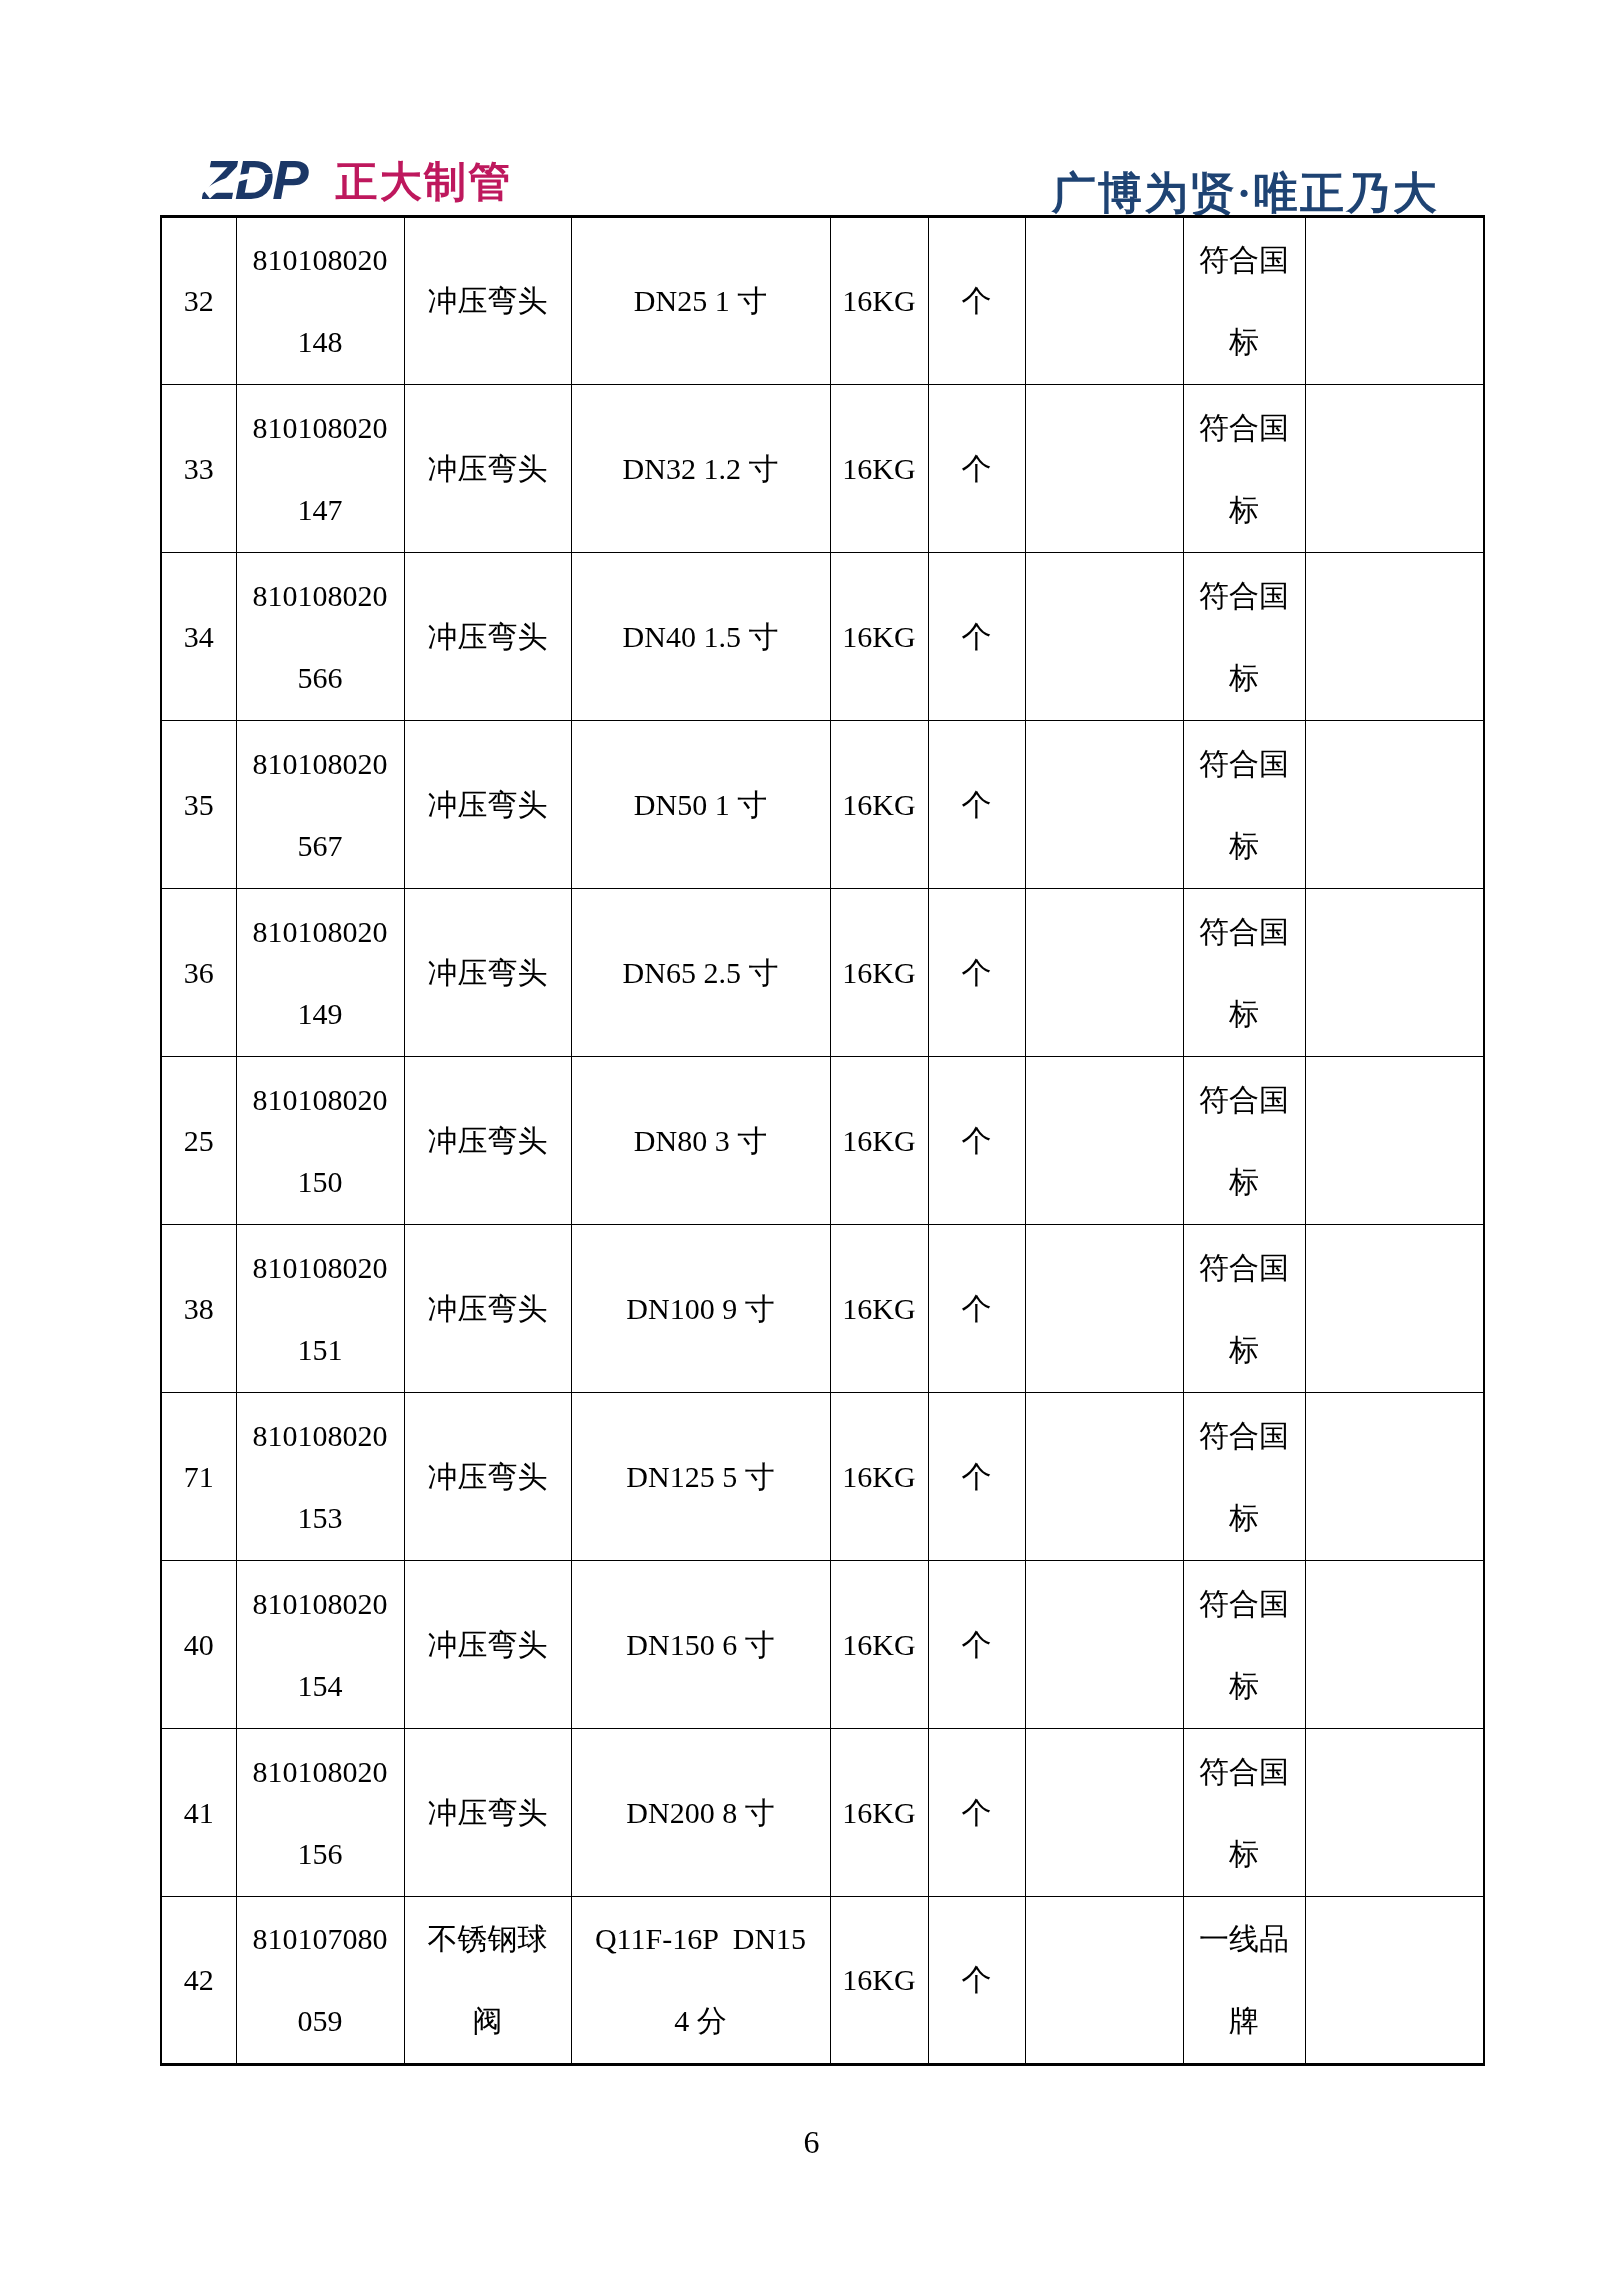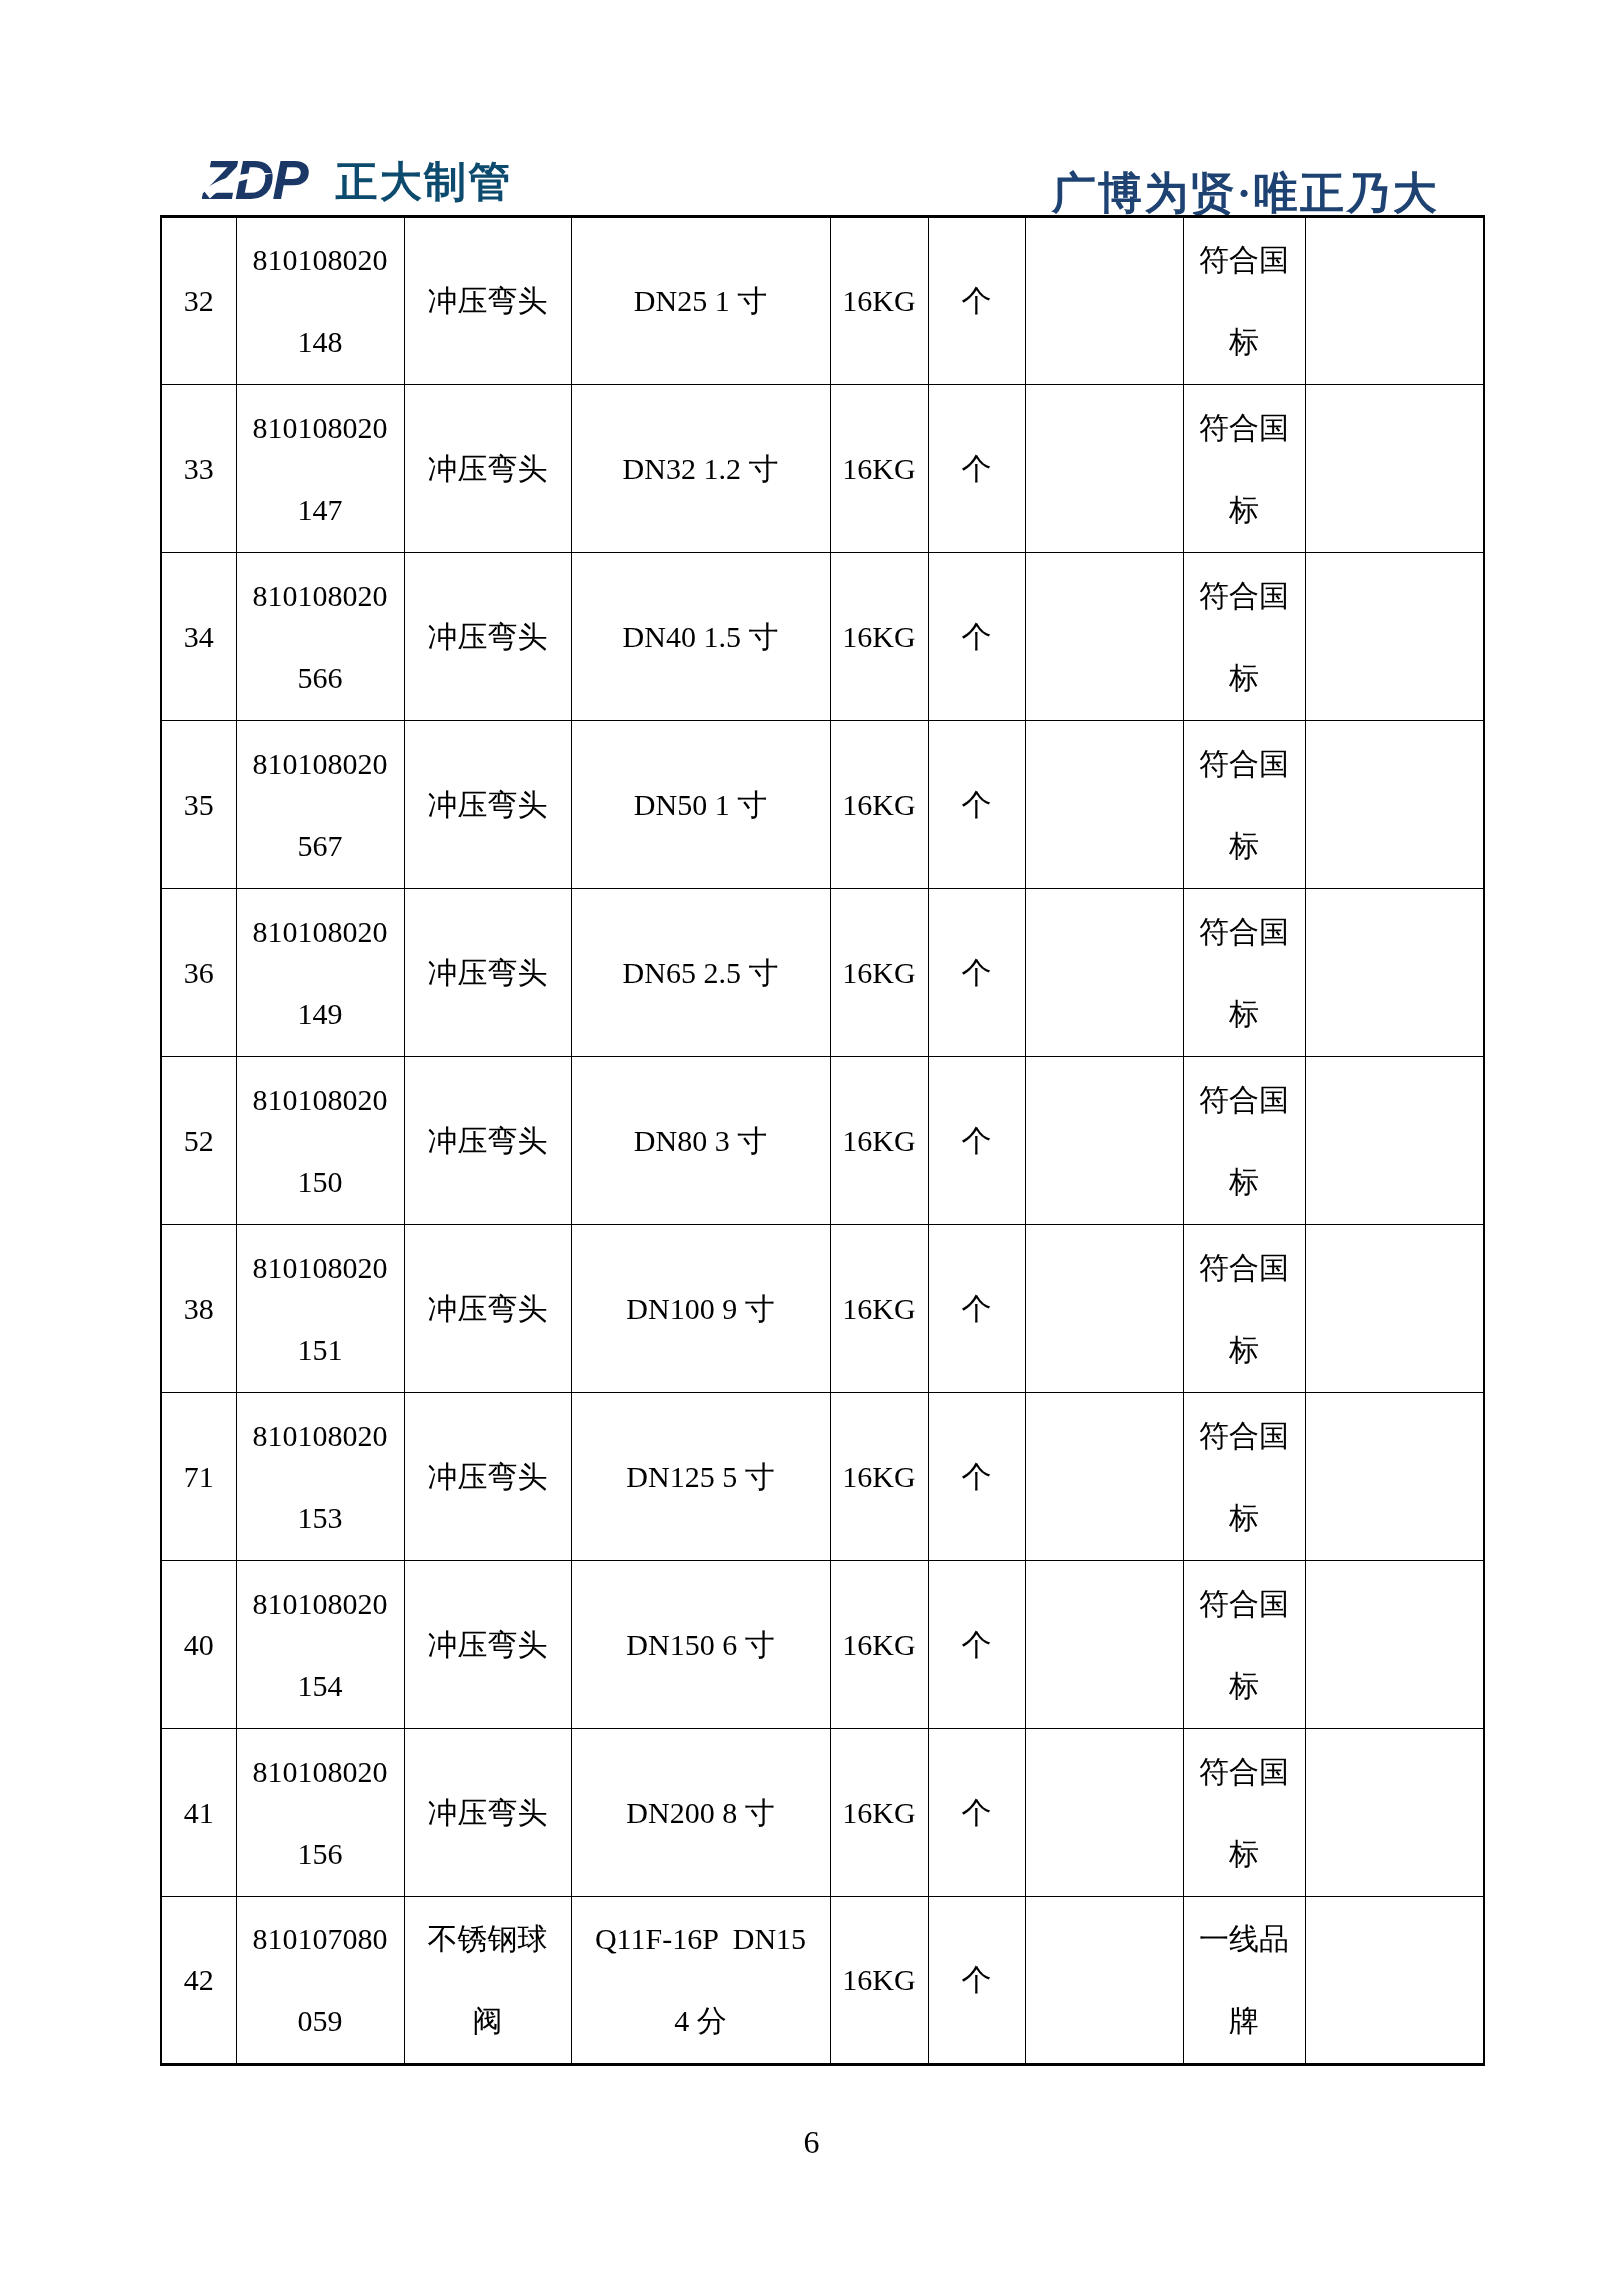--- a/index.html
+++ b/index.html
@@ -48,21 +48,21 @@
 </head>
 <body>
 
 <div class="page">
 
   <div class="logo">
     <svg class="logo-svg" viewBox="0 0 200 80">
       <text x="0" y="74" fill="#1b3766">ZDP</text>
       <path d="M1 60 C 32 34, 74 27, 122 30 C 74 40, 34 50, 12 74 Z" fill="#ffffff"></path>
     </svg>
-    <span class="logo-cn" style="color: #0c4a6e;">正大制管</span>
+    <span class="logo-cn" style="color: #be185d;">正大制管</span>
   </div>
 
   <div class="slogan" style="color: rgb(30, 67, 115);">广博为贤·唯正乃大</div>
 
   <table class="product">
     <colgroup>
       <col style="width:75px">
       <col style="width:168px">
       <col style="width:167px">
       <col style="width:259px">
@@ -132,21 +132,21 @@
           <td>冲压弯头</td>
           <td>DN65 2.5 寸</td>
           <td>16KG</td>
           <td>个</td>
           <td></td>
           <td>符合国
 标</td>
           <td></td>
         </tr>
         <tr>
-          <td>52</td>
+          <td>25</td>
           <td>810108020
 150</td>
           <td>冲压弯头</td>
           <td>DN80 3 寸</td>
           <td>16KG</td>
           <td>个</td>
           <td></td>
           <td>符合国
 标</td>
           <td></td>

